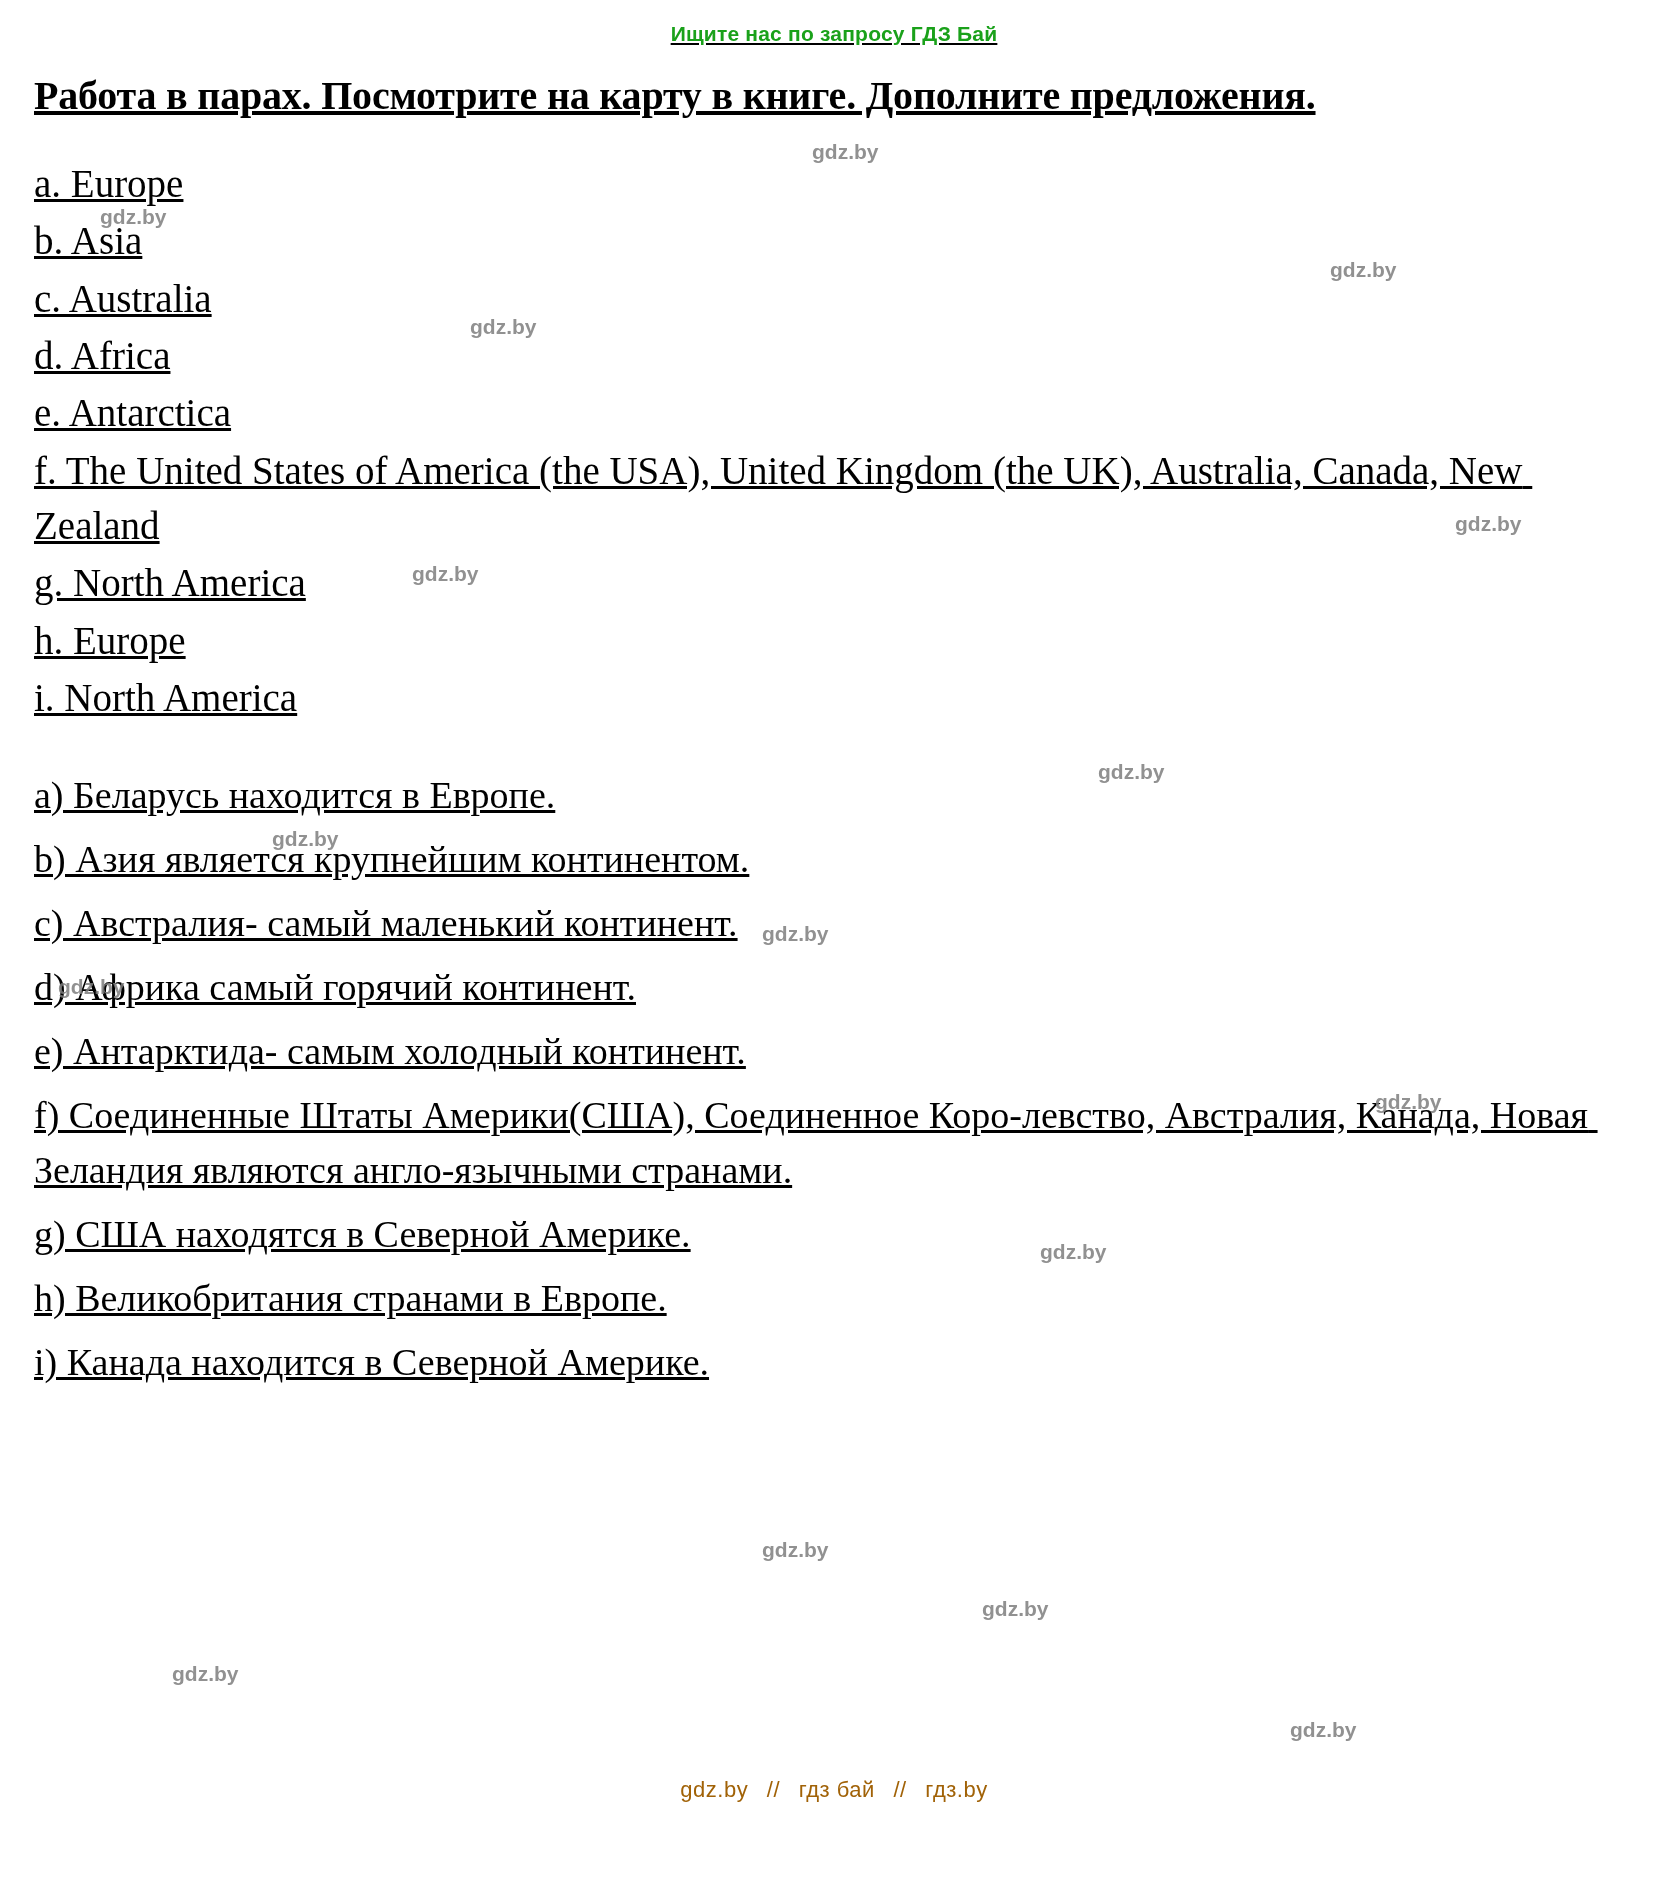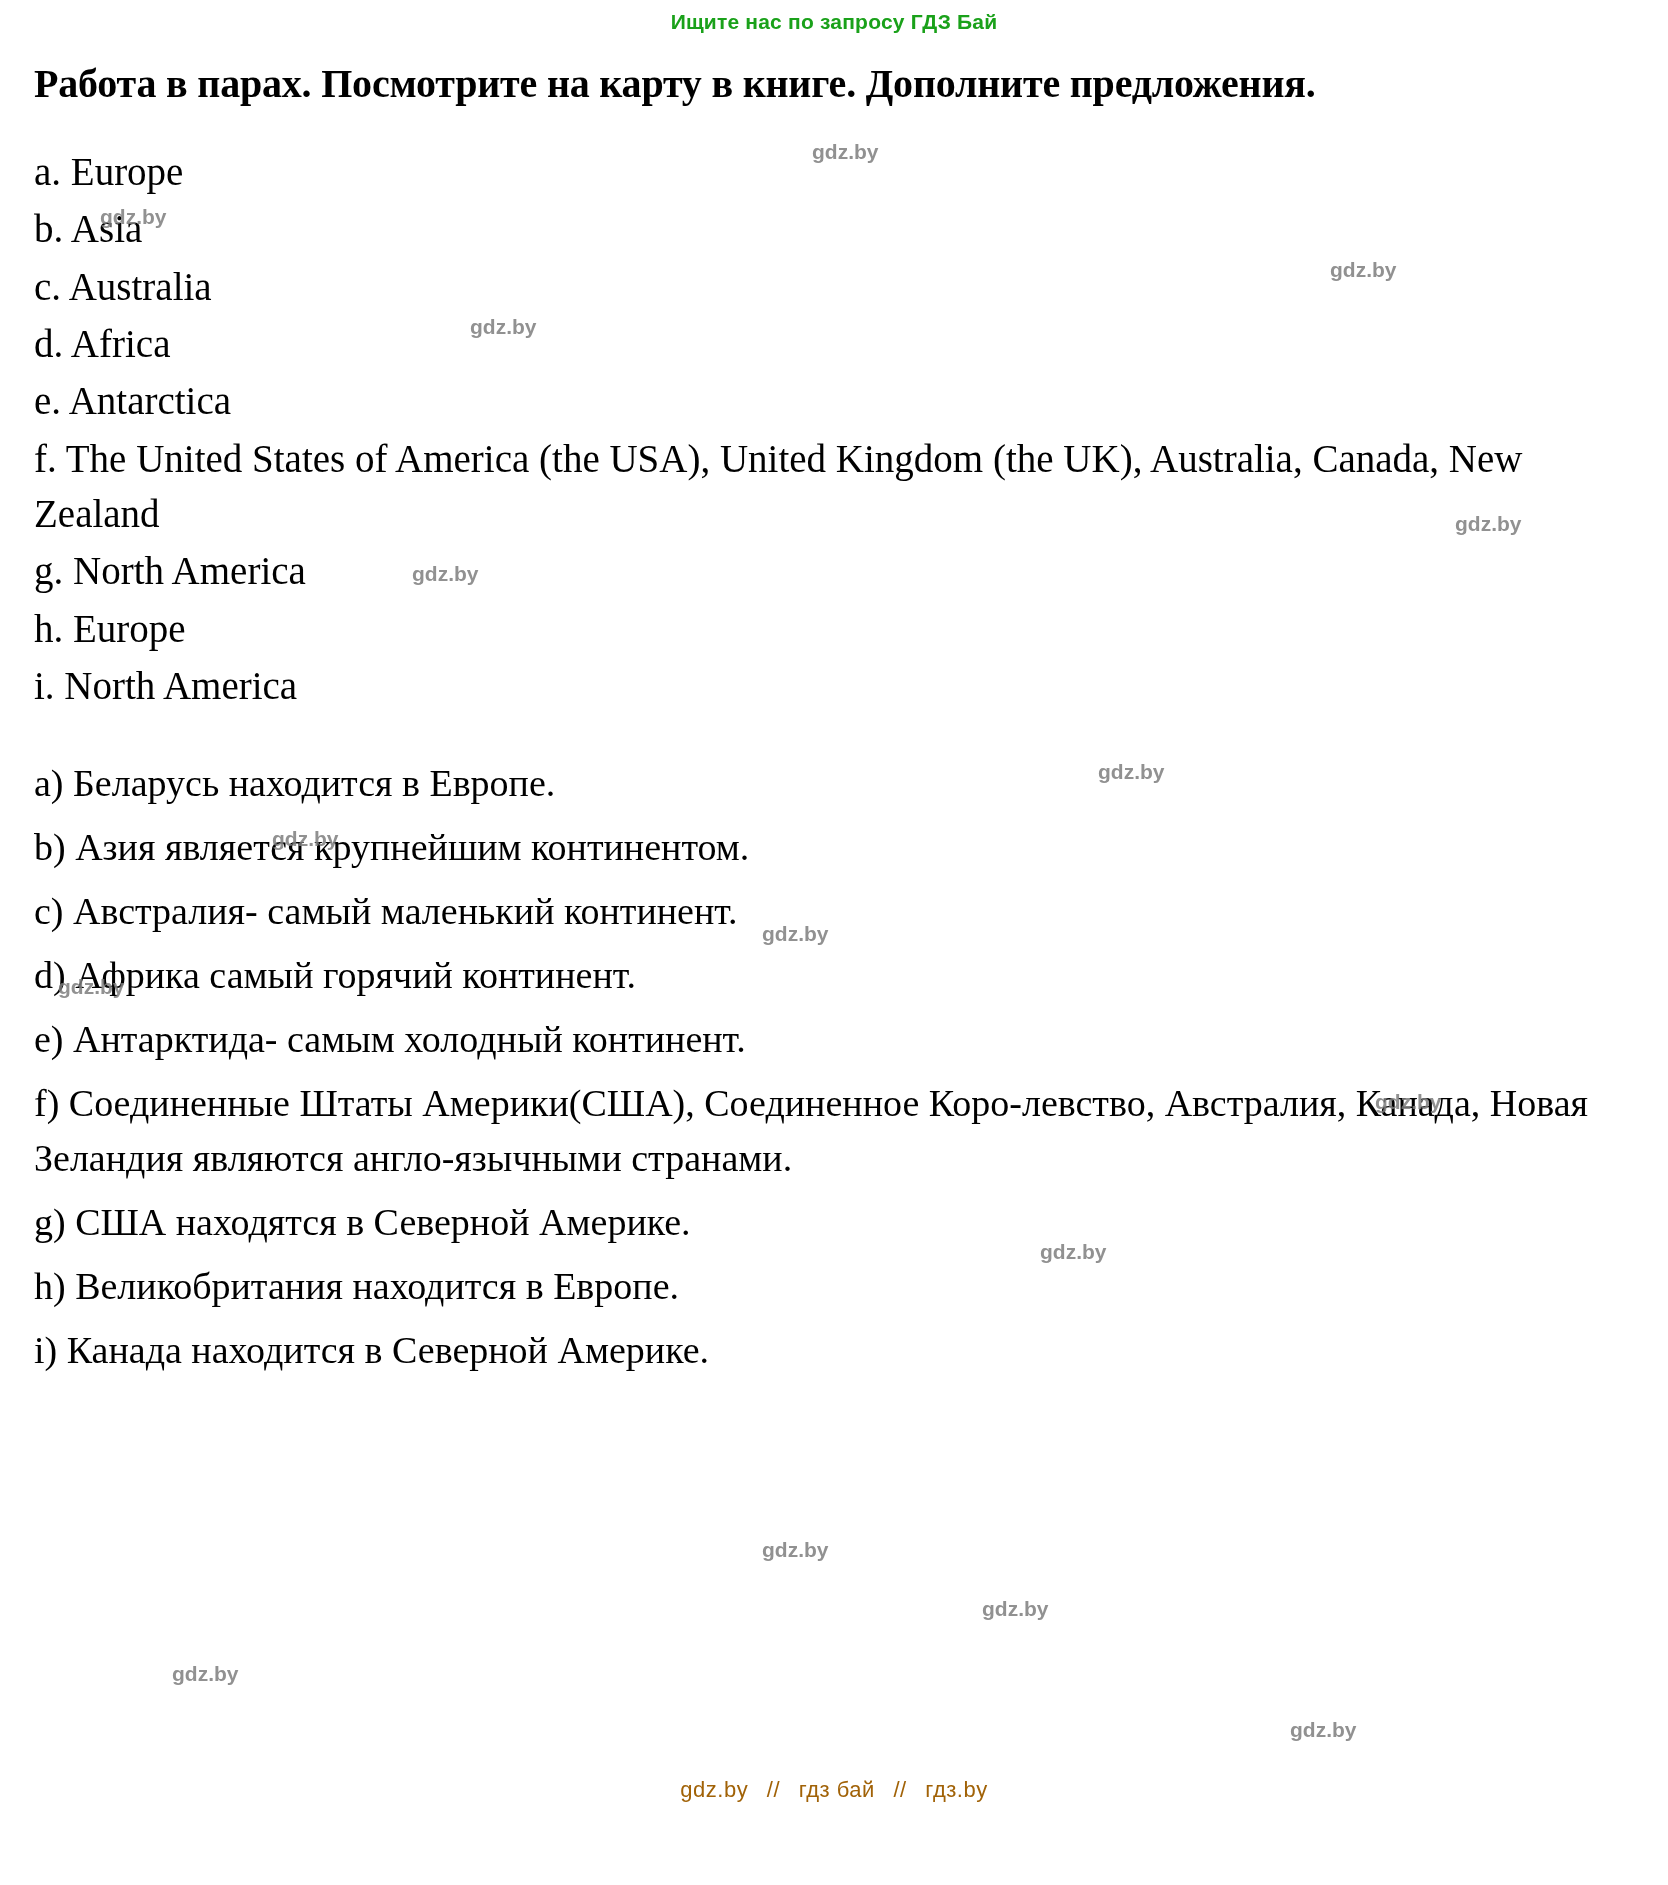--- a/index.html
+++ b/index.html
@@ -13,21 +13,22 @@
     position: relative;
     font-family: "Liberation Serif", serif;
     color: #000000;
     overflow: hidden;
   }
   .page {
     position: relative;
     width: 1668px;
     height: 1815px;
     box-sizing: border-box;
-    padding: 4px 34px;
+    padding: 16px 34px;
+    text-decoration: underline;
   }
   .top-banner {
     text-align: center;
     color: #1aa11a;
     font-family: "Liberation Sans", sans-serif;
     font-weight: bold;
     font-size: 21px;
     padding-top: 6px;
     letter-spacing: 0.2px;
   }
@@ -102,21 +103,21 @@
   </div>
 
   <div class="answers-ru">
     <div class="line">a) Беларусь находится в Европе.</div>
     <div class="line">b) Азия является крупнейшим континентом.</div>
     <div class="line">c) Австралия- самый маленький континент.</div>
     <div class="line">d) Африка самый горячий континент.</div>
     <div class="line">e) Антарктида- самым холодный континент.</div>
     <div class="line">f) Соединенные Штаты Америки(США), Соединенное Коро-левство, Австралия, Канада, Новая Зеландия являются англо-язычными странами.</div>
     <div class="line">g) США находятся в Северной Америке.</div>
-    <div class="line">h) Великобритания находится в Европе.</div>
+    <div class="line">h) Великобритания странами в Европе.</div>
     <div class="line">i) Канада находится в Северной Америке.</div>
   </div>
 
   <div id="watermark-layer">
       <div class="wm" style="left: 812px; top: 140px;">gdz.by</div>
       <div class="wm" style="left: 100px; top: 205px;">gdz.by</div>
       <div class="wm" style="left: 1330px; top: 258px;">gdz.by</div>
       <div class="wm" style="left: 470px; top: 315px;">gdz.by</div>
       <div class="wm" style="left: 1455px; top: 512px;">gdz.by</div>
       <div class="wm" style="left: 412px; top: 562px;">gdz.by</div>

